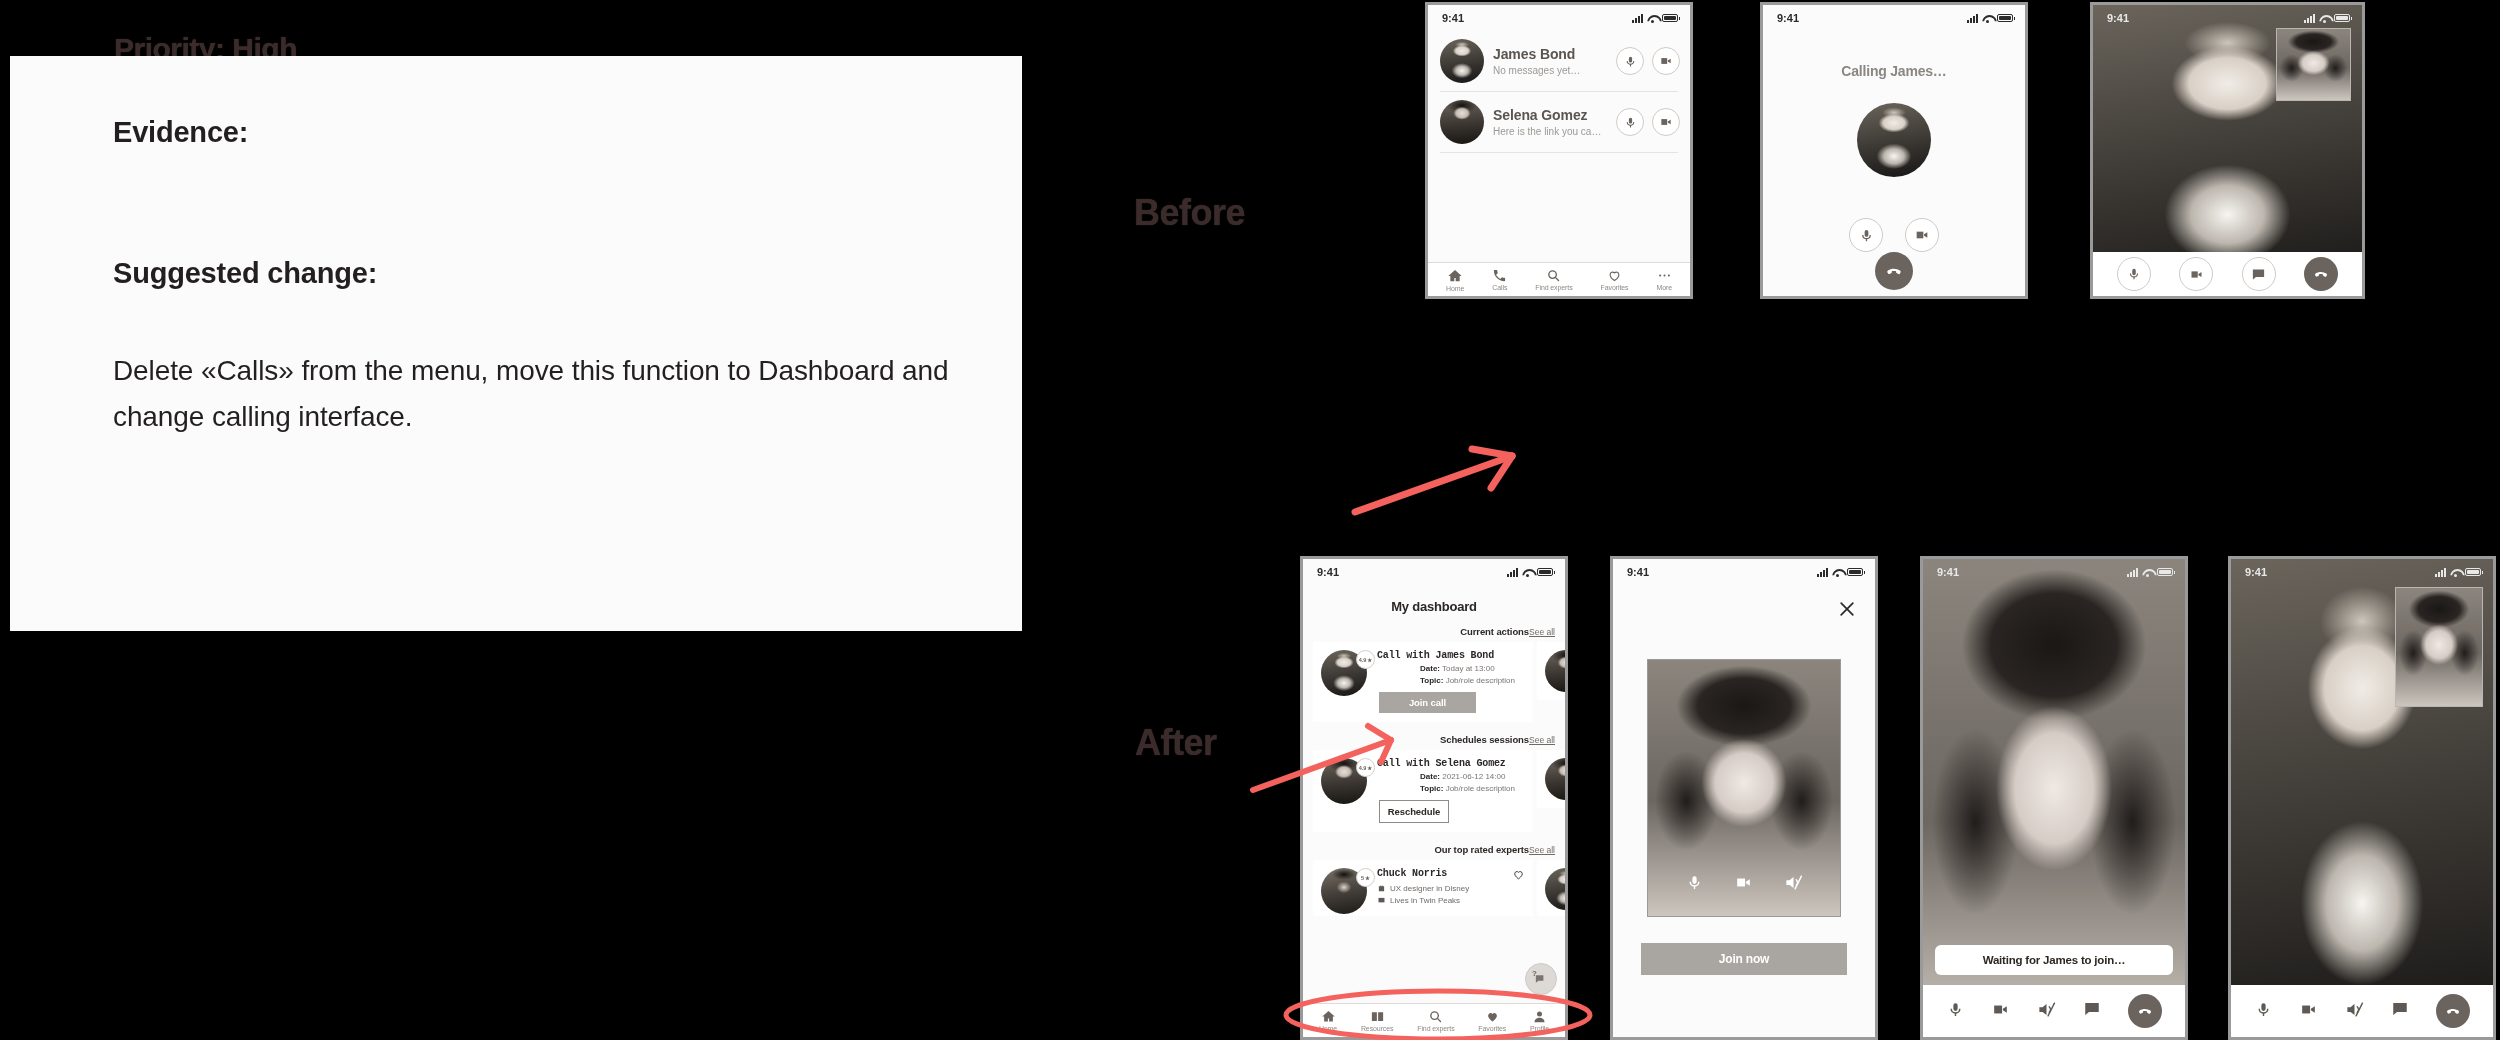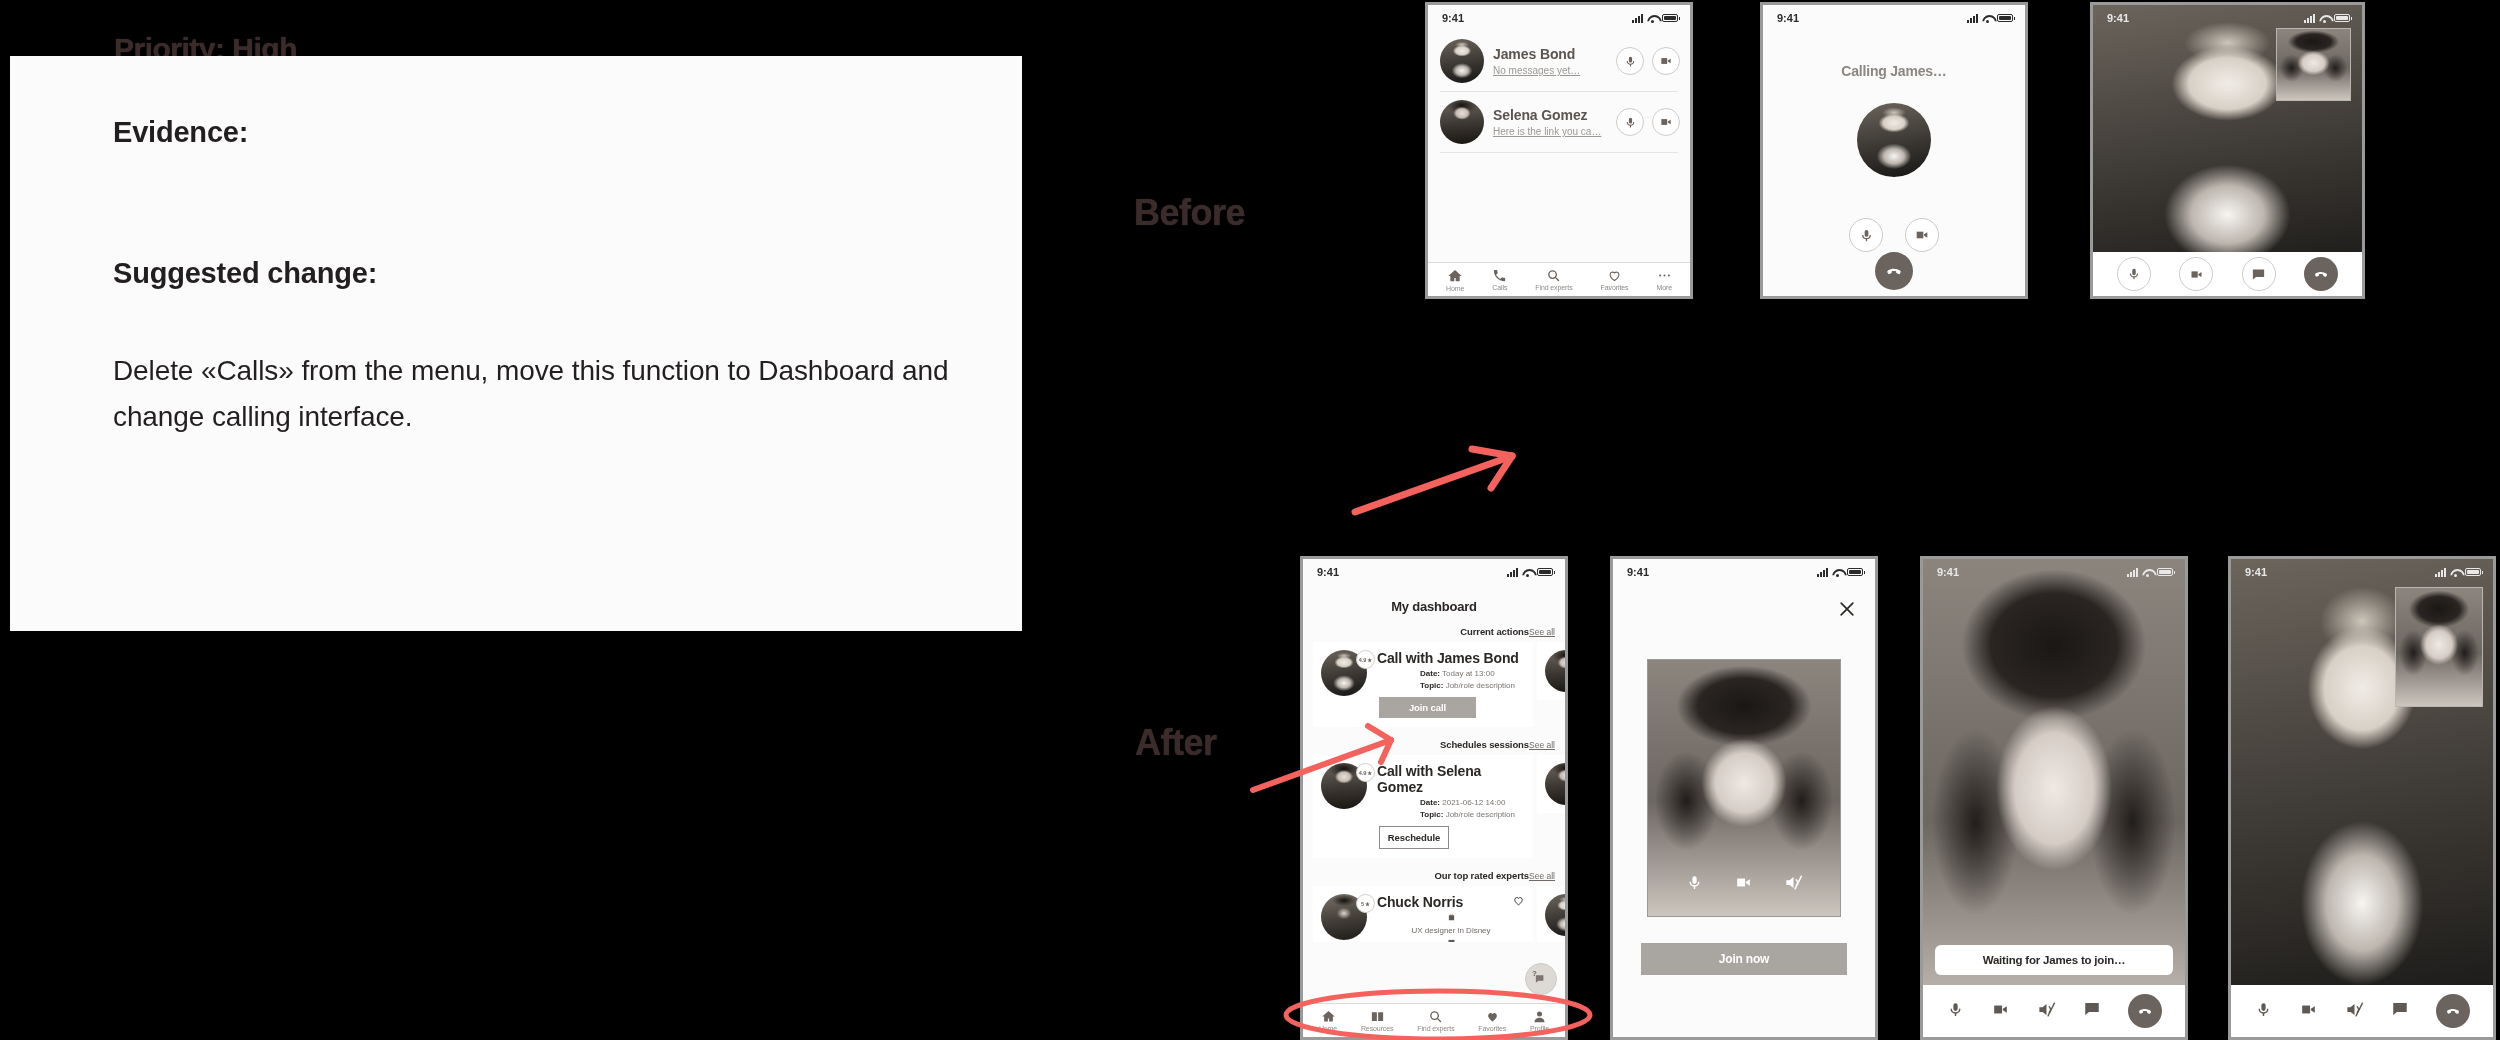--- a/index.html
+++ b/index.html
@@ -114,21 +114,21 @@
       radial-gradient(ellipse 20% 16% at 50% 42%, #ded5cb 0%, rgba(120,112,104,0) 80%),
       linear-gradient(170deg,#7a736a 0%,#46413b 50%,#1c1916 100%);
   }
 
   
   .chat-row { display:flex; align-items:center; padding:8px 10px 8px 12px; gap:9px; }
   .chat-avatar { width:44px;height:44px;border-radius:50%;flex:none; }
   .chat-meta { flex:1; min-width:0; }
   .chat-name { font-size:14px; font-weight:700; color:#5a5550; letter-spacing:-0.1px; }
   .chat-sub { font-size:10px; color:#9c9894; margin-top:3px; white-space:nowrap;
-              overflow:hidden; text-overflow:ellipsis;text-decoration:underline; }
+              overflow:hidden; text-overflow:ellipsis; }
   .chat-actions { display:flex; gap:8px; flex:none; }
   .rb { width:28px;height:28px;border-radius:50%;border:1.2px solid #cfcbc7;background:#fff;
         display:flex;align-items:center;justify-content:center;color:#6b635d; }
   .divider { height:1px; background:#e6e3e0; margin:0 12px; }
 
   
   .tabbar { position:absolute; left:0; right:0; bottom:0; height:34px;
             background:#fff; border-top:1px solid #dedad6;
             display:flex; align-items:center; justify-content:space-around; padding:0 4px; }
   .tab { display:flex; flex-direction:column; align-items:center; gap:1px; color:#6b635d; }
@@ -158,29 +158,29 @@
   .see-all { font-size:8.5px; color:#6f6a66; text-decoration:underline; }
   .card-strip { position:relative; margin-top:5px; height:auto; }
   .dcard { background:#fff; margin:0 10px 0 10px; padding:8px 8px 9px 8px;
            display:flex; gap:8px; position:relative; }
   .dav-wrap { position:relative; flex:none; width:46px; height:46px; }
   .dav { width:46px;height:46px;border-radius:50%; }
   .rating { position:absolute; right:-8px; top:0px; width:19px;height:19px;border-radius:50%;
             background:#fff;border:1px solid #d4d0cc; display:flex;align-items:center;
             justify-content:center; font-size:5.5px; color:#6b635d; gap:1px; font-weight:700; }
   .dc-body { flex:1; min-width:0; padding-left:2px; }
-  .dc-title { font-size:14px; font-weight:700; color:#2b2725; letter-spacing:-0.15px; }
+  .dc-title { font-size:10px; font-weight:700; color:#2b2725; letter-spacing:-0.15px;font-family:Liberation Mono, monospace; }
   .dc-line { font-size:8px; color:#7a7571; margin-top:3px;padding-left:43px; }
   .dc-line b { color:#2b2725; }
   .btn-solid { margin-top:7px; background:#a9a5a1; color:#fff; font-size:9.5px; font-weight:700;
                text-align:center; padding:5px 8px; width:97px; margin-left:2px; letter-spacing:-0.1px; }
   .btn-outline { margin-top:7px; background:#fff; color:#2b2725; font-size:9.5px; font-weight:700;
                  text-align:center; padding:5px 0; width:70px; margin-left:2px;
                  border:1px solid #8f8a86; letter-spacing:-0.1px; }
-  .expert-meta-line { font-size:8px; color:#6f6a66; display:flex; align-items:center; gap:4px; margin-top:3px;flex-direction:column;}
+  .expert-meta-line { font-size:8px; color:#6f6a66; display:flex; align-items:center; gap:4px; margin-top:3px;}
   .fab { position:absolute; right:4px; bottom:-8px; width:32px;height:32px;border-radius:50%;
          background:#ddd9d5; display:flex;align-items:center;justify-content:center;
          color:#6b635d; font-size:9px; border:1px solid #cfcbc7; }
 
   
   .close-x { position:absolute; right:18px; top:40px; font-size:22px; color:#2b2725; font-weight:300;
              line-height:1; }
   .preview-box { position:absolute; left:34px; right:34px; top:100px; height:258px;
                  border:1px solid #9a9a9a; }
   .preview-ctrls { position:absolute; left:0; right:0; bottom:20px; display:flex;

